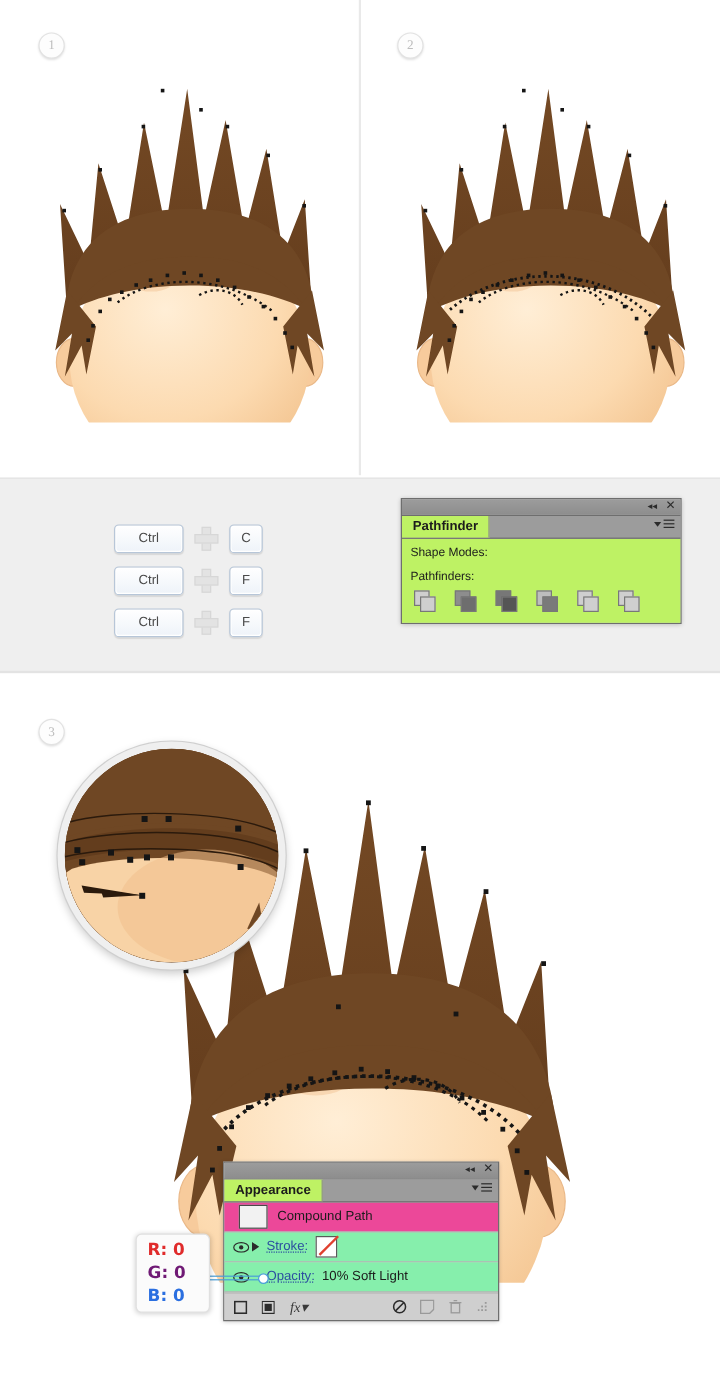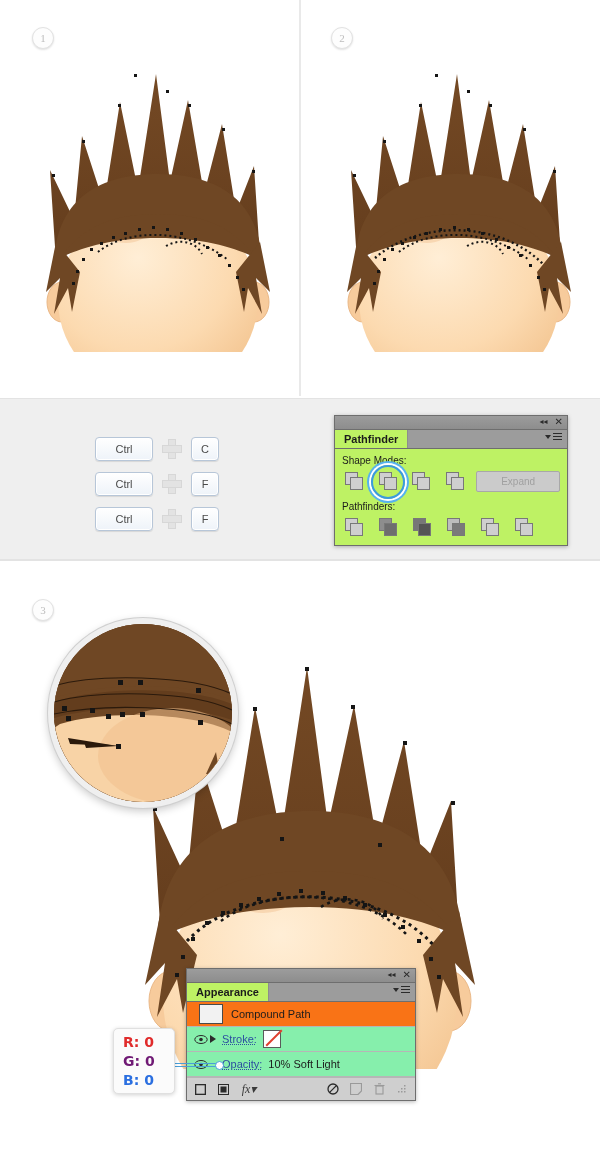--- a/index.html
+++ b/index.html
@@ -121,21 +121,21 @@
     box-shadow:0 0 0 1px #cfcfcf, 0 3px 8px rgba(0,0,0,0.22);
     overflow:hidden;background:#6f4724;
   }
   
   #appearance-panel{left:186px;top:968px;width:228px;}
   .ap-row{
     height:24px;display:flex;align-items:center;
     background:#86efac;border-bottom:1px solid #b6b6b6;
     padding-left:5px;font-size:11px;color:#1c1c1c;
   }
-  .ap-row.head{background:#f97316;padding-left:12px;}
+  .ap-row.head{background:#ec4899;padding-left:12px;}
   .ap-thumb{
     width:22px;height:18px;background:#f2f2f2;border:1px solid #4a4a4a;margin-right:8px;
   }
   .ap-eye{width:18px;display:flex;justify-content:center;align-items:center;}
   .ap-eye svg{display:block;}
   .ap-tri{
     width:12px;display:flex;align-items:center;
   }
   .ap-tri i{
     width:0;height:0;border-top:4px solid transparent;border-bottom:4px solid transparent;
@@ -354,40 +354,20 @@
         <span class="caret"></span>
         <span class="lines">
             <i></i>
             <i></i>
             <i></i>
           </span>
       </div>
     </div>
     <div class="ai-body">
       <div class="ai-label">Shape Modes:</div>
-      <div class="pf-row">
-        <div class="pf-btn">
-          <span class="sq back"></span>
-            <span class="sq front"></span>
-        </div>
-        <div class="pf-btn">
-          <span class="sq back"></span>
-            <span class="sq front"></span>
-          <span class="pf-sel-ring"></span>
-        </div>
-        <div class="pf-btn">
-          <span class="sq back"></span>
-            <span class="sq front"></span>
-        </div>
-        <div class="pf-btn">
-          <span class="sq back"></span>
-            <span class="sq front"></span>
-        </div>
-        <div class="pf-expand">Expand</div>
-      </div>
       <div class="ai-label" style="margin-top:9px;">Pathfinders:</div>
       <div class="pf-row pf-row2">
         <div class="pf-btn">
           <span class="sq back"></span>
             <span class="sq front"></span>
         </div>
         <div class="pf-btn">
           <span class="sq back" style="background:#8d8d8d;"></span>
             <span class="sq front" style="background:#6e6e6e;"></span>
         </div>

